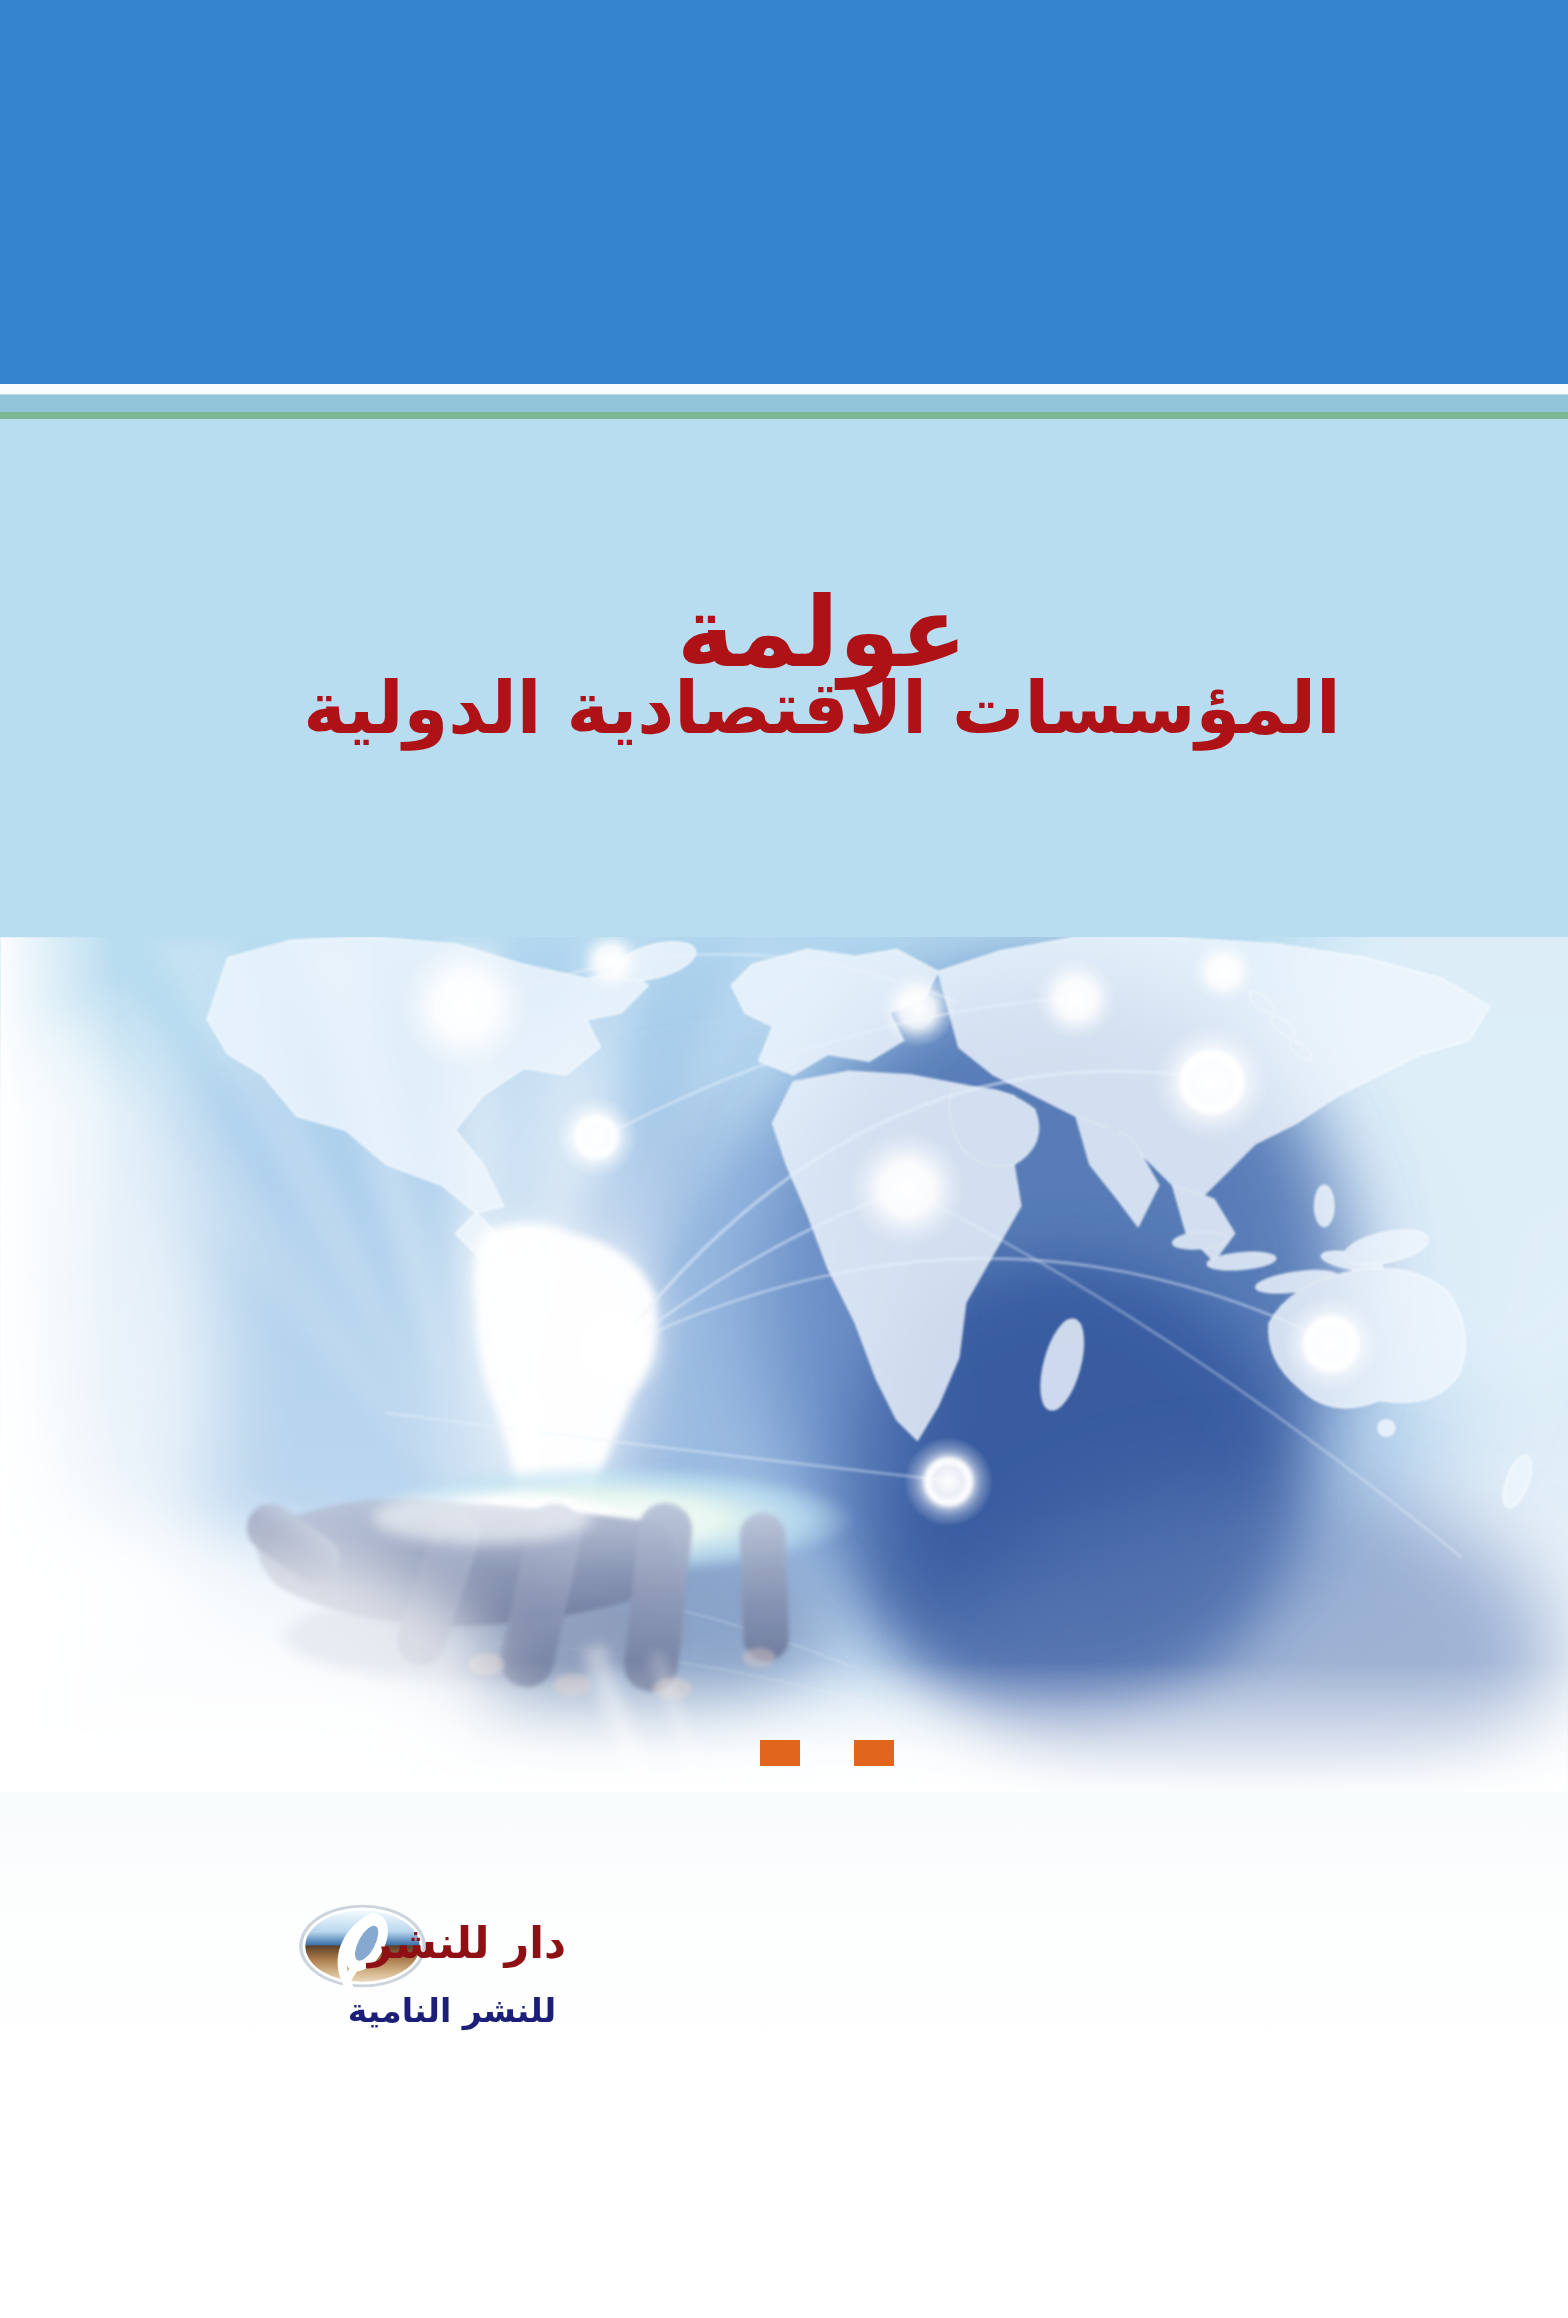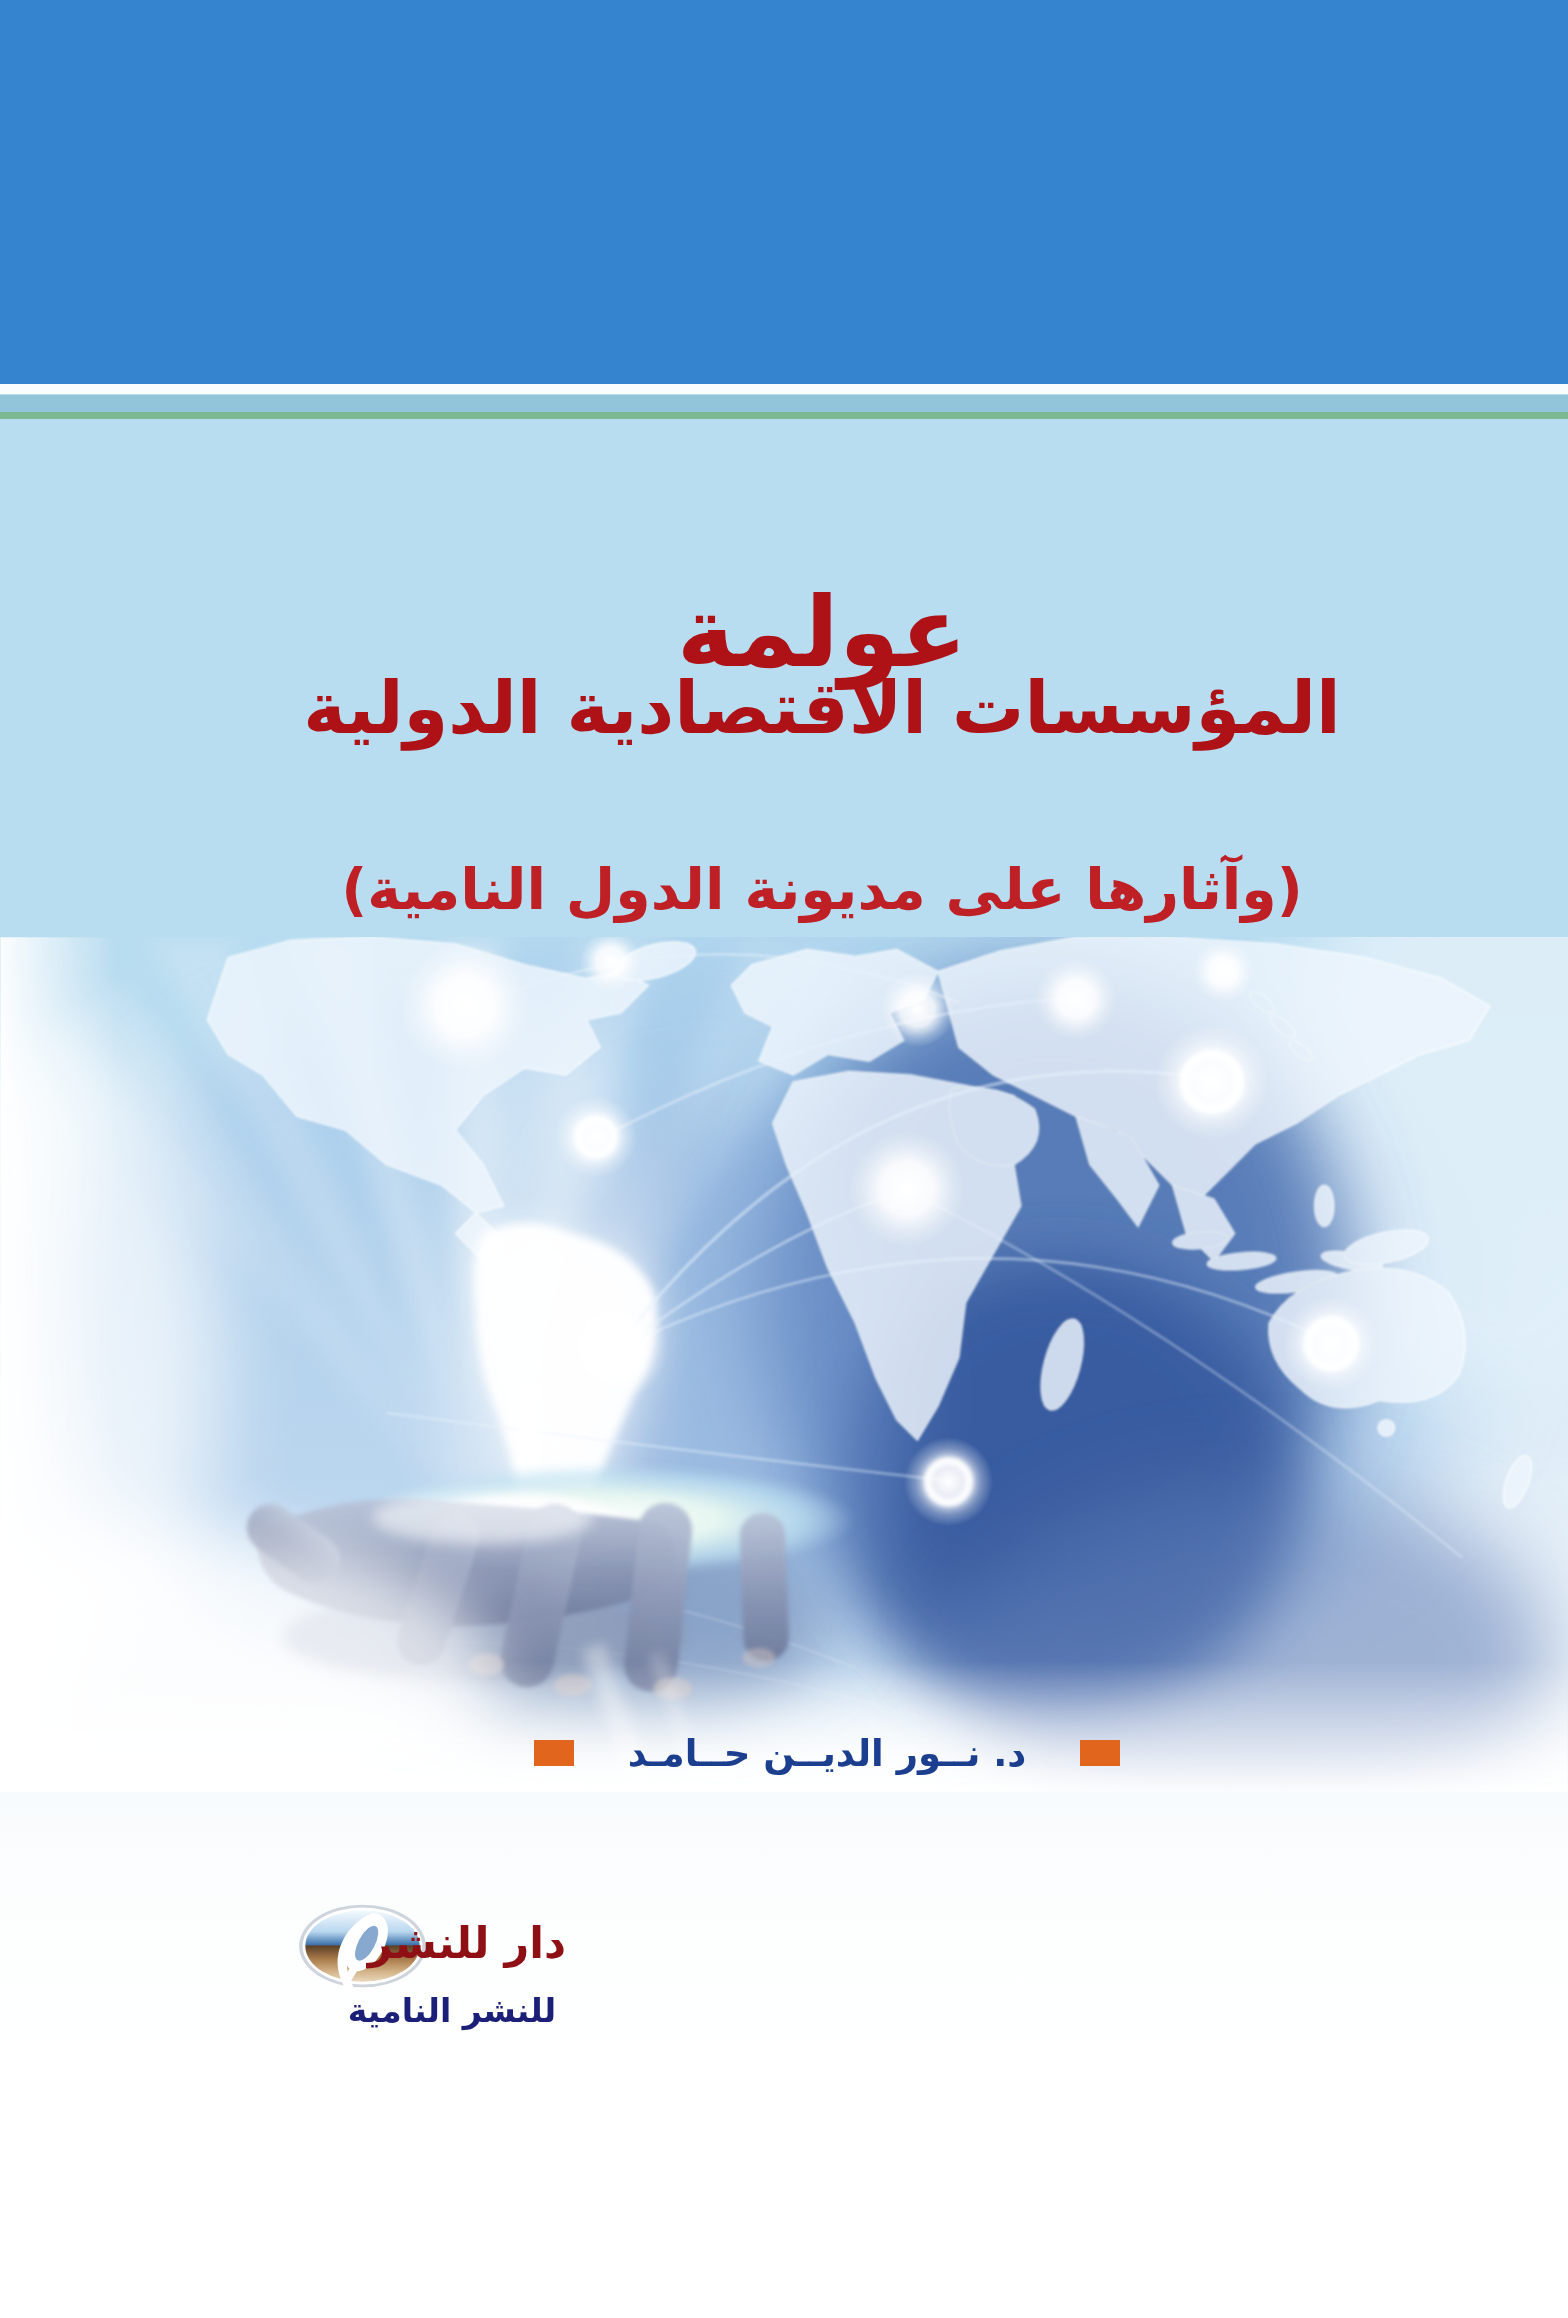--- a/index.html
+++ b/index.html
@@ -45,21 +45,20 @@
 
 <div class="page">
 
   <div class="band-blue"></div>
   <div class="stripe-white"></div>
   <div class="stripe-teal"></div>
   <div class="stripe-green"></div>
 
   <div class="title-line t1">عولمة</div>
   <div class="title-line t2">المؤسسات الاقتصادية الدولية</div>
-  <div class="title-line t3">(وآثارها على مديونة الدول النامية)</div>
 
   <svg class="artwork" viewBox="0 0 2273 1240" xmlns="http://www.w3.org/2000/svg">
     <defs>
       <filter id="f60" x="-60%" y="-60%" width="220%" height="220%">
           <feGaussianBlur stdDeviation="60"></feGaussianBlur>
         </filter>
       <filter id="f45" x="-60%" y="-60%" width="220%" height="220%">
           <feGaussianBlur stdDeviation="45"></feGaussianBlur>
         </filter>
       <filter id="f30" x="-60%" y="-60%" width="220%" height="220%">
@@ -237,21 +236,20 @@
     <g>
       <rect x="0" y="0" width="170" height="1240" fill="url(#leftFade)"></rect>
       <ellipse cx="60" cy="620" rx="260" ry="480" fill="#ffffff" opacity="0.7" filter="url(#f60)"></ellipse>
       <ellipse cx="240" cy="1080" rx="480" ry="220" fill="#ffffff" opacity="0.75" filter="url(#f45)"></ellipse>
       <rect x="0" y="1050" width="2273" height="190" fill="url(#bottomFade)"></rect>
     </g>
   </svg>
 
   <div class="author-row">
     <span class="author-marker"></span>
-    <span class="author-name">د. نــور الديــن حــامـد</span>
     <span class="author-marker"></span>
   </div>
 
   <div class="publisher">
     <svg class="publisher-mark" viewBox="0 0 190 135" xmlns="http://www.w3.org/2000/svg">
       <defs>
         <linearGradient id="lgSky" x1="0" y1="0" x2="0" y2="1">
           <stop offset="0%" stop-color="#f4fafe"></stop>
           <stop offset="30%" stop-color="#b9d7ee"></stop>
           <stop offset="48%" stop-color="#3f74ad"></stop>

